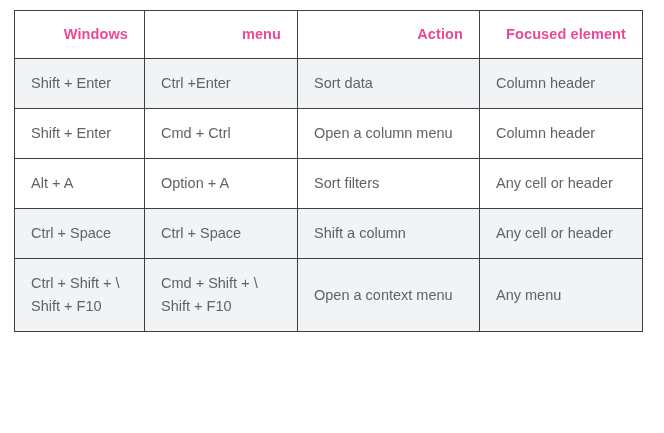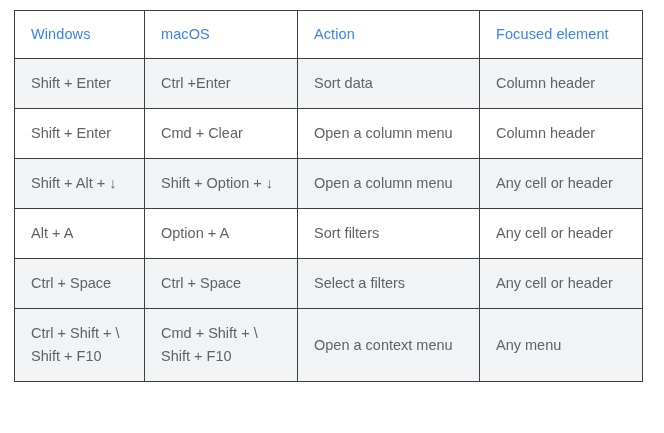--- a/index.html
+++ b/index.html
@@ -38,24 +38,25 @@
     border: 1px solid #3c4043;
     padding: 0 16px;
     text-align: left;
     vertical-align: middle;
     font-size: 14.5px;
     line-height: 23px;
   }
 
   table.shortcuts-table thead th {
     height: 47px;
-    font-weight: normal;
-    color: #3b82f6;
+    font-weight: bold;
+    color: #ec4899;
     background: #ffffff;
     letter-spacing: 0.1px;
+    text-align: right;
   }
 
   table.shortcuts-table tbody td {
     height: 49px;
     font-weight: normal;
     color: #5f6368;
     background: #ffffff;
     margin-left: 37px;
   }
 
@@ -76,54 +77,48 @@
   <table class="shortcuts-table">
     <colgroup>
       <col class="col-windows">
       <col class="col-macos">
       <col class="col-action">
       <col class="col-focused">
     </colgroup>
     <thead>
       <tr>
         <th>Windows</th>
-        <th>macOS</th>
+        <th>menu</th>
         <th>Action</th>
         <th>Focused element</th>
       </tr>
     </thead>
     <tbody>
       <tr class="row-shaded">
         <td>Shift + Enter</td>
         <td>Ctrl +Enter</td>
         <td>Sort data</td>
         <td>Column header</td>
       </tr>
       <tr>
         <td>Shift + Enter</td>
-        <td>Cmd + Clear</td>
+        <td>Cmd + Ctrl</td>
         <td>Open a column menu</td>
         <td>Column header</td>
-      </tr>
-      <tr class="row-shaded">
-        <td>Shift + Alt + ↓</td>
-        <td>Shift + Option + ↓</td>
-        <td>Open a column menu</td>
-        <td>Any cell or header</td>
       </tr>
       <tr>
         <td>Alt + A</td>
         <td>Option + A</td>
         <td>Sort filters</td>
         <td>Any cell or header</td>
       </tr>
       <tr class="row-shaded">
         <td>Ctrl + Space</td>
         <td>Ctrl + Space</td>
-        <td>Select a filters</td>
+        <td>Shift a column</td>
         <td>Any cell or header</td>
       </tr>
       <tr class="row-shaded row-tall">
         <td>
           <span class="cell-line">Ctrl + Shift + \</span>
           <span class="cell-line">Shift + F10</span>
         </td>
         <td>
           <span class="cell-line">Cmd + Shift + \</span>
           <span class="cell-line">Shift + F10</span>

